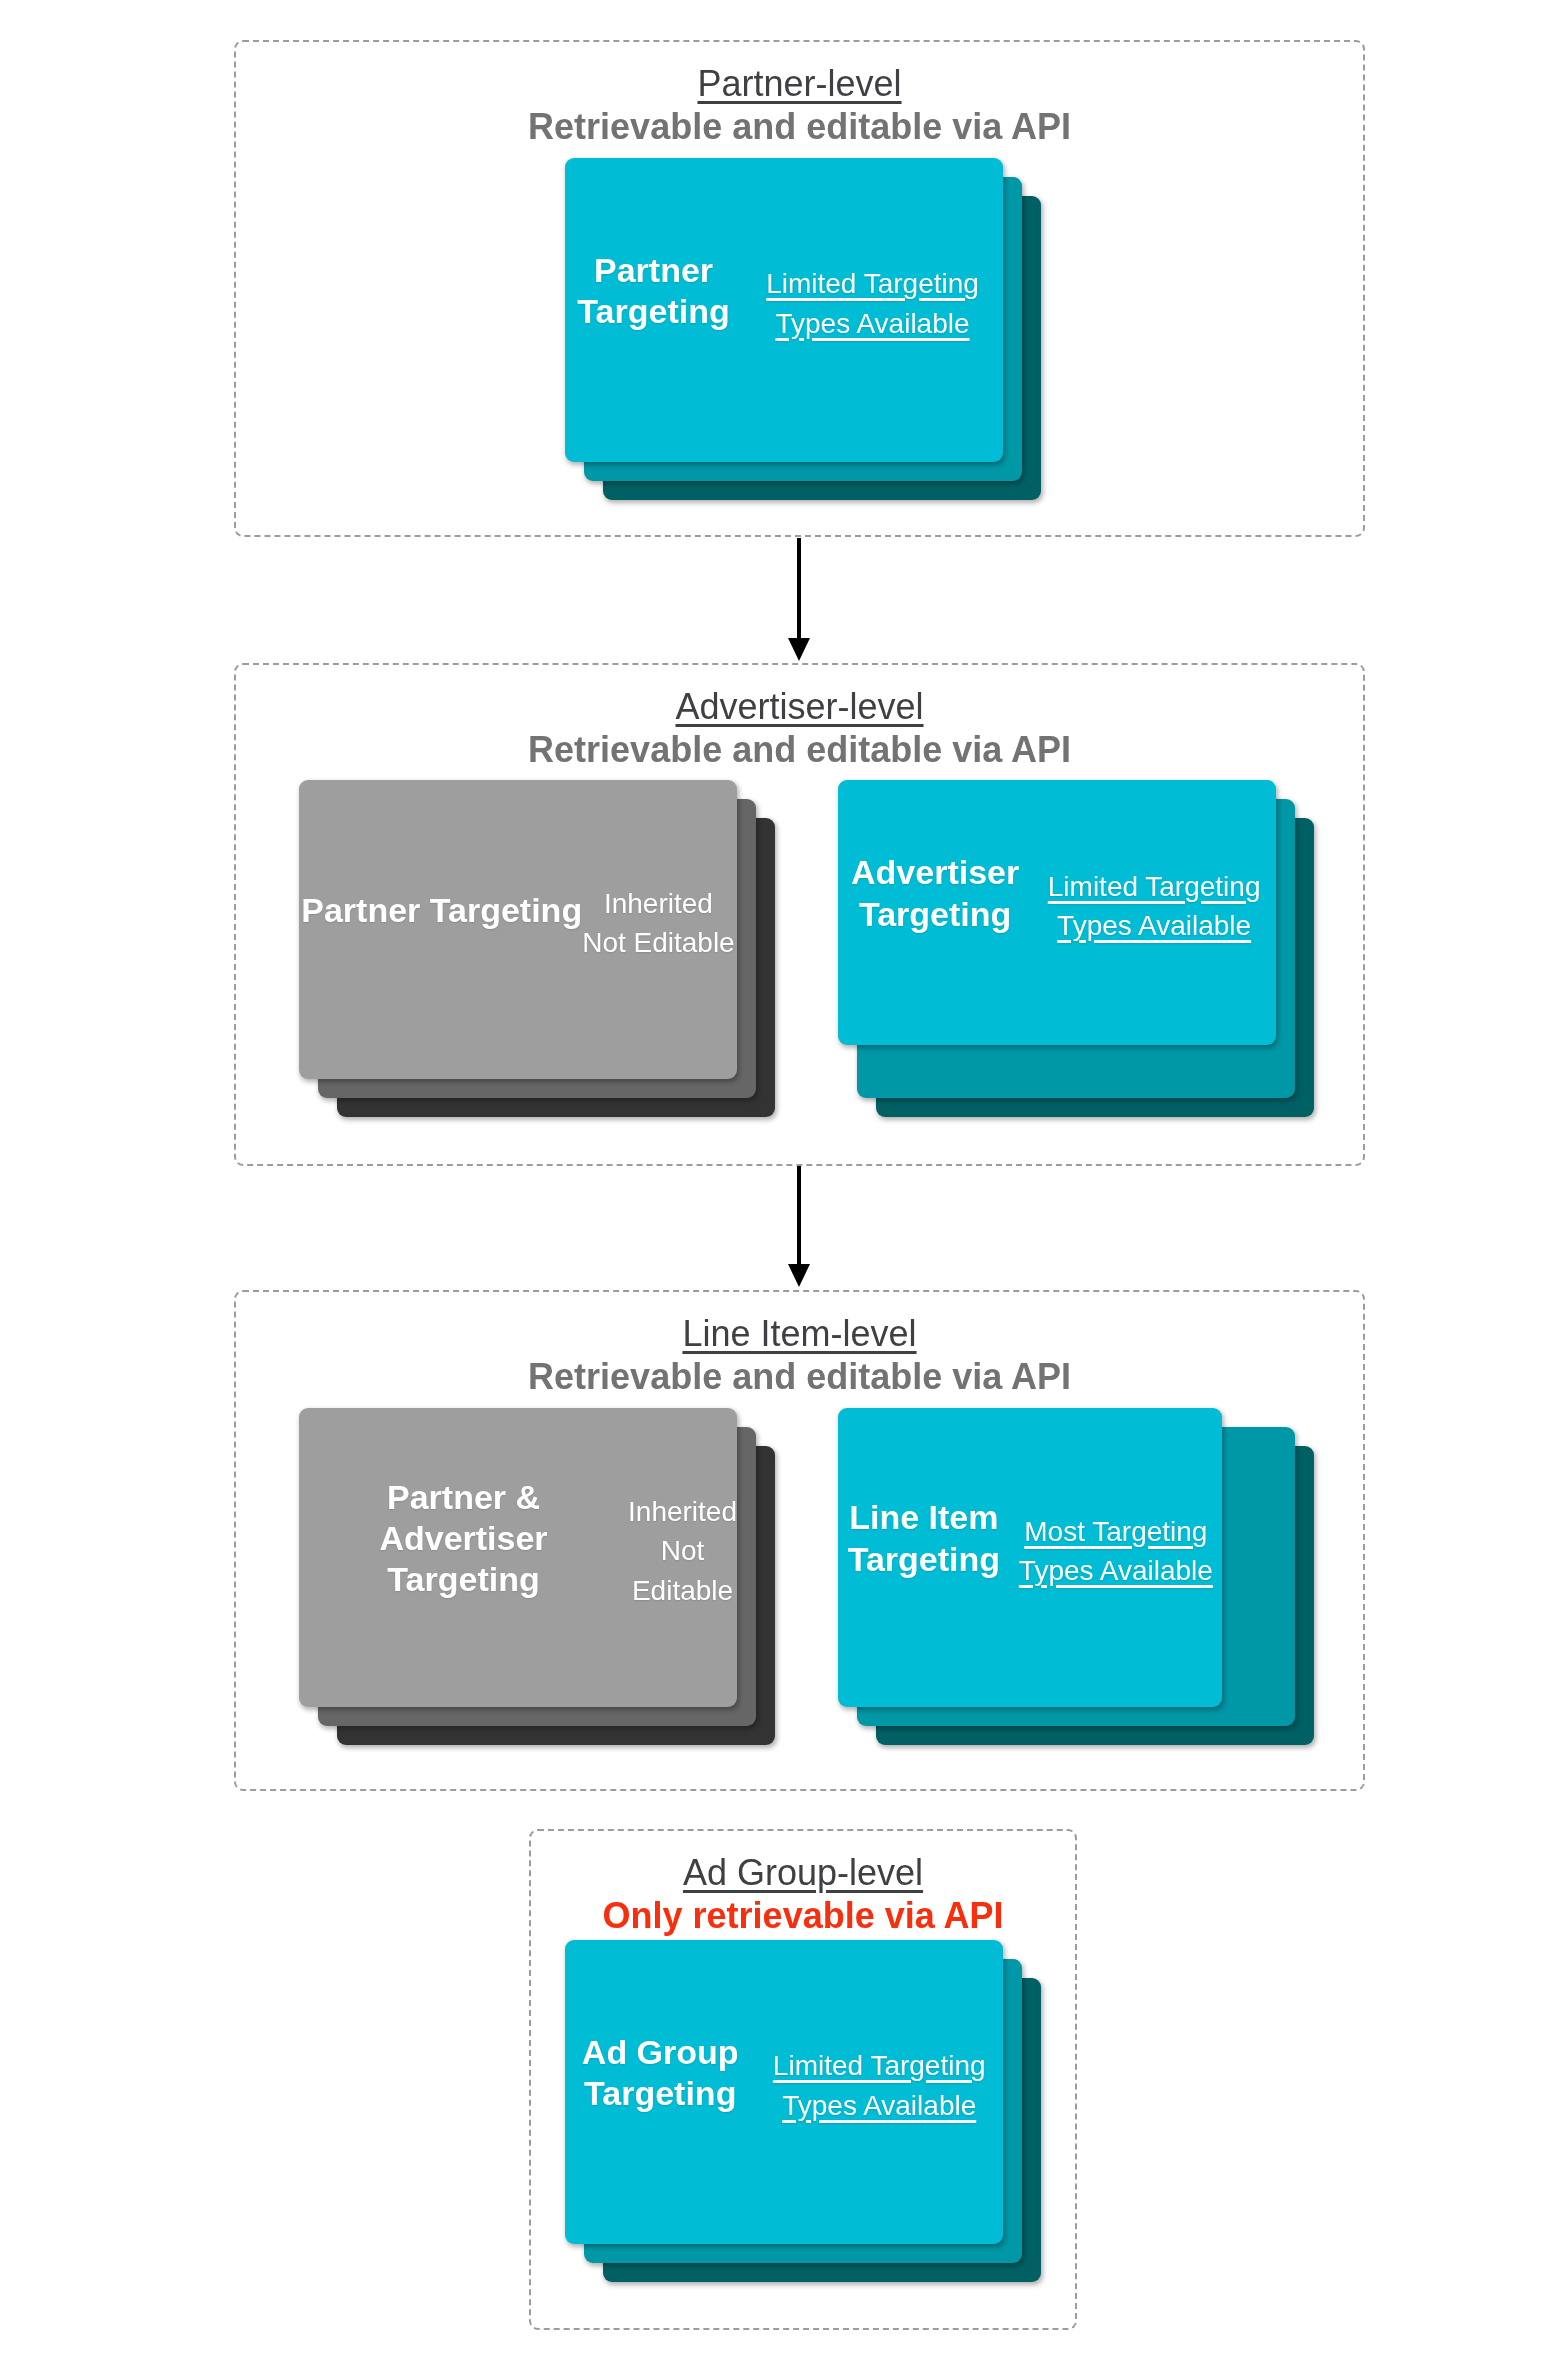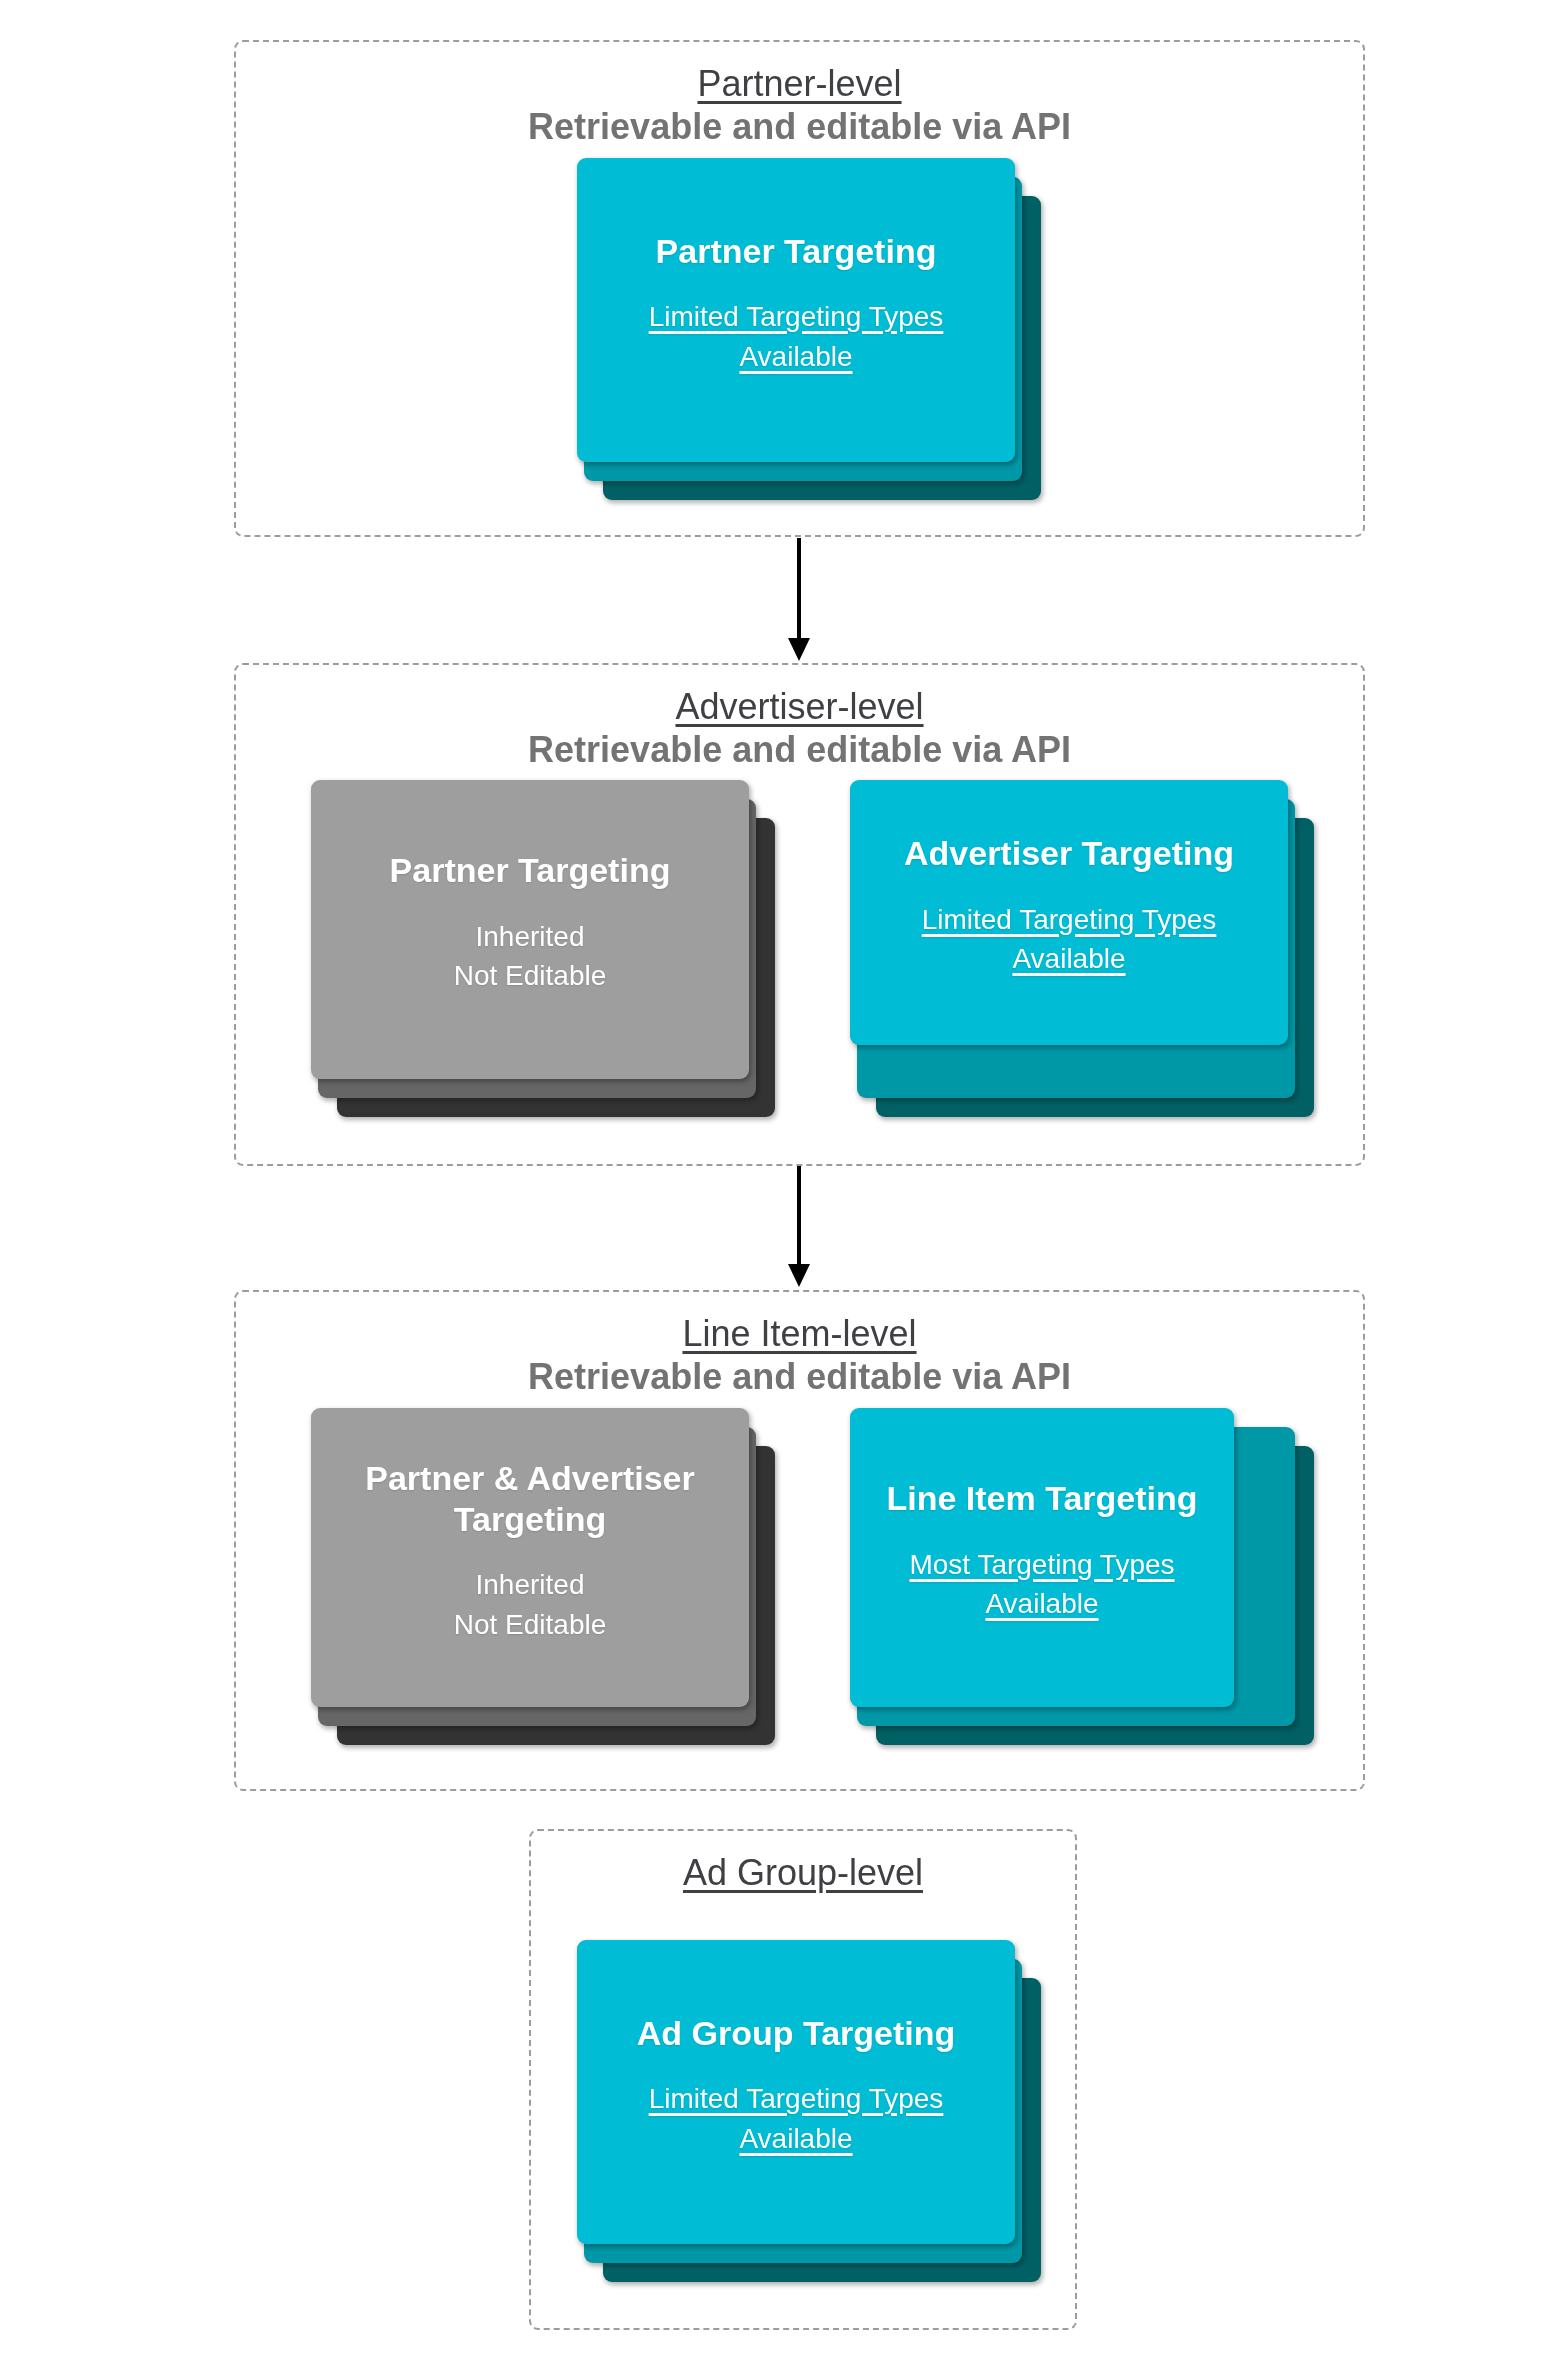--- a/index.html
+++ b/index.html
@@ -34,22 +34,22 @@
   .l2 { left:19px; top:19px; }
   .l3 { left:38px; top:38px; }
   .cyan  .l1 { background:#00bcd4; }
   .cyan  .l2 { background:#0097a7; }
   .cyan  .l3 { background:#006064; }
   .grey  .l1 { background:#9e9e9e; }
   .grey  .l2 { background:#666666; }
   .grey  .l3 { background:#333333; }
 
   .card {
-    position:absolute; left:12px; top:0; z-index:3;
-    display:flex; flex-direction:column; align-items:center; justify-content:center;
+    position:absolute; left:0; top:0; z-index:3;
+    display:flex; flex-direction:row; align-items:center; justify-content:center;
     text-align:center; color:#ffffff; padding-bottom:12.5px; box-sizing:border-box;
   }
   .card-title {
     font-size:34px; font-weight:700; margin-bottom:25px;
     max-width:393px; line-height:1.22;
     text-shadow:0 0.9px 1.8px rgba(0,0,0,0.12);
   }
   .card-body {
     font-size:28px; font-weight:400; line-height:1.42;
     max-width:344px;
@@ -146,20 +146,21 @@
   <div class="layer l2" style="width:438px; height:299px;"></div>
   <div class="layer l1 card" style="width:384px; height:299px;">
     <div class="card-title">Line Item Targeting</div>
     <div class="card-body underlined">Most Targeting Types Available</div>
   </div>
 </div>
 
 <div class="level-box" style="left:529px; top:1829px; width:548px; height:501px;">
   <div class="level-header">
     <div class="level-title">Ad Group-level</div>
+    <div class="level-subtitle alert">Only retrievable via API</div>
   </div>
 </div>
 
 <div class="stack cyan" style="left:565px; top:1940px; width:567px; height:343px;">
   <div class="layer l3" style="width:438px; height:304px;"></div>
   <div class="layer l2" style="width:438px; height:304px;"></div>
   <div class="layer l1 card" style="width:438px; height:304px;">
     <div class="card-title">Ad Group Targeting</div>
     <div class="card-body underlined">Limited Targeting Types Available</div>
   </div>

